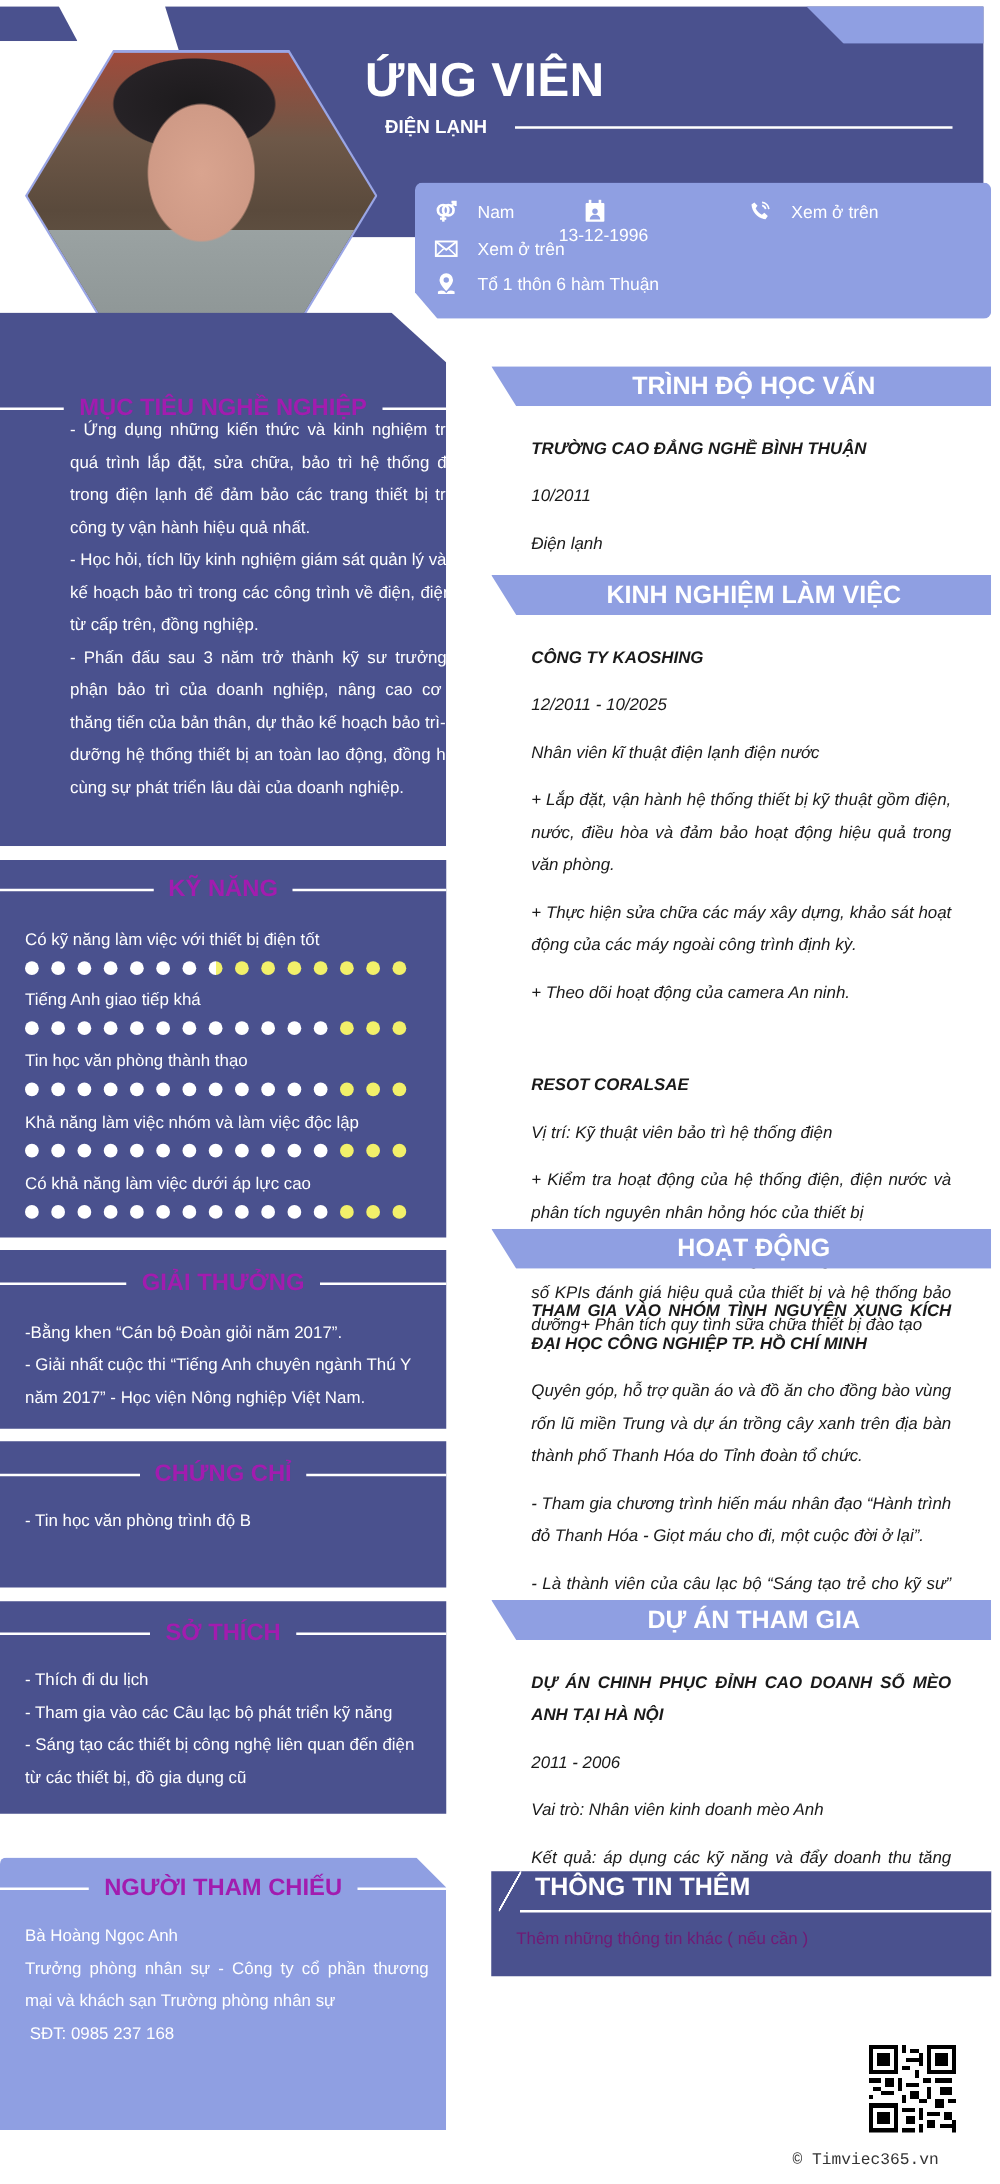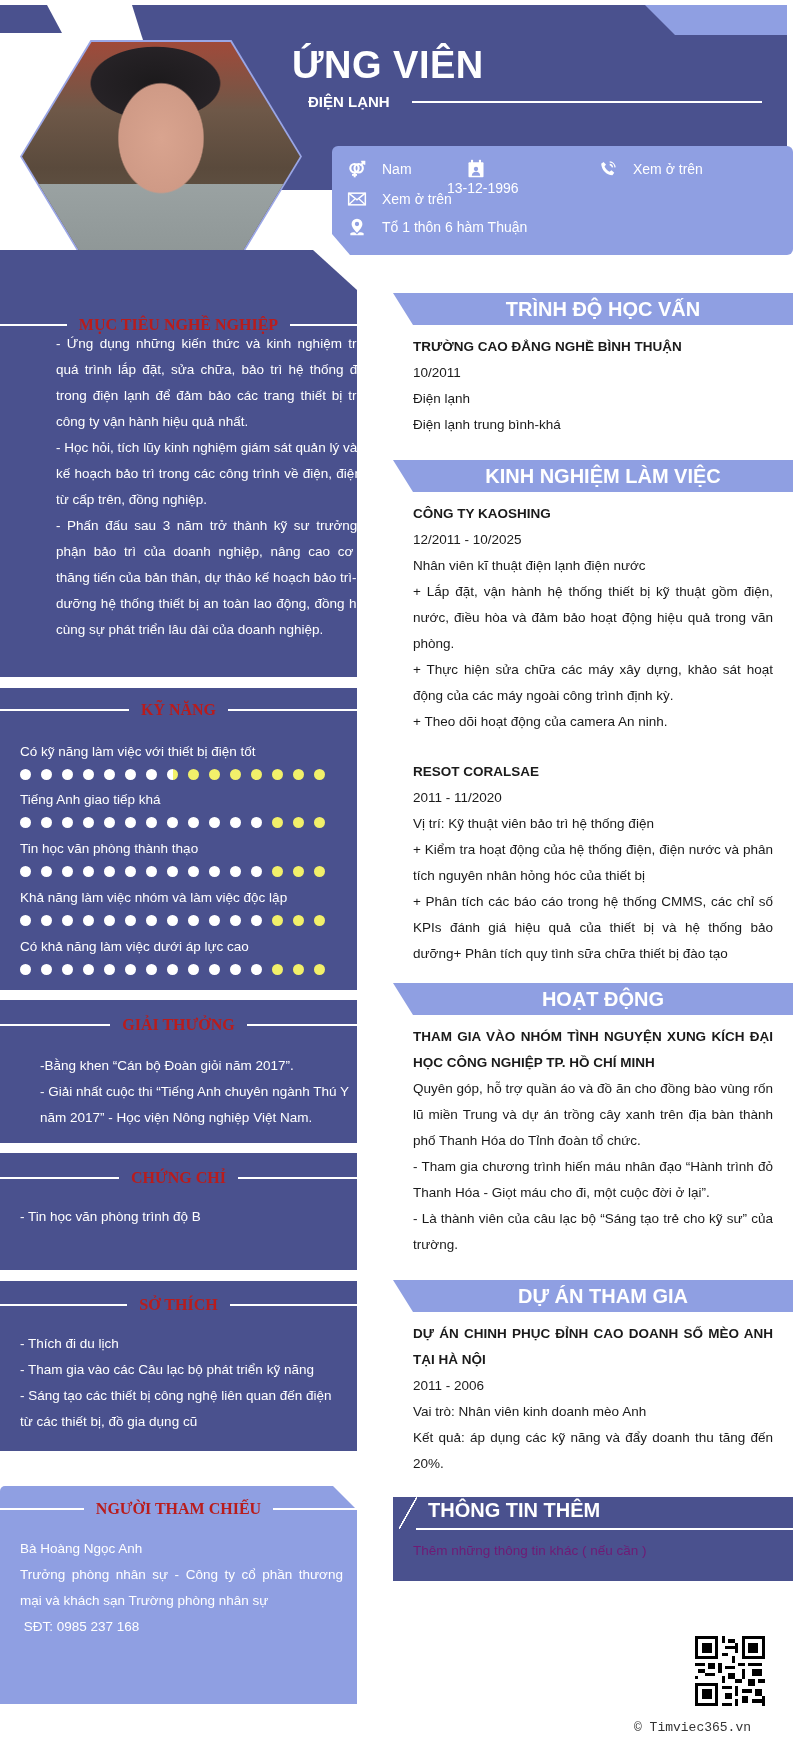--- a/index.html
+++ b/index.html
@@ -32,38 +32,38 @@
       radial-gradient(ellipse 70px 90px at 50% 42%, #d9a48f 0%, #cf9a86 60%, transparent 62%),
       radial-gradient(ellipse 80px 45px at 48% 18%, #1c1a1c 0%, #262226 80%, transparent 82%),
       linear-gradient(180deg, transparent 0%, transparent 62%, #9aa2a2 62%, #8c9494 100%),
       linear-gradient(180deg, #a04a3a 0%, #6e5848 30%, #5a4a3c 55%, #6e6252 100%); }
 
   
   .lbox { position: absolute; left: 0; width: 357px; background: #4a518e; color: #ffffff; }
   .lbox.light { background: #8f9fe2; }
   .sec-title { position: absolute; left: 0; width: 357px; display: flex; align-items: center; }
   .sec-title .line { flex: 1; height: 2px; background: #ffffff; }
-  .sec-title .txt { font-size: 16px; font-weight: bold; color: #b91c1c; padding: 0 12px; white-space: nowrap; font-family: Liberation Serif, serif; }
+  .sec-title .txt { font-size: 19px; font-weight: bold; color: #a21caf; padding: 0 12px; white-space: nowrap; }
   .ltext { position: absolute; left: 20px; width: 323px; font-size: 13.5px; line-height: 26px; color: #ffffff; text-align: justify; }
   .ltext p { margin: 0; }
 
   .skill { position: absolute; left: 20px; width: 320px; }
   .skill .name { font-size: 13.5px; color: #ffffff; line-height: 18px; }
   .dots { display: flex; margin-top: 8px; }
   .dot { width: 11px; height: 11px; border-radius: 50%; background: #ffffff; margin-right: 10px; }
   .dot.y { background: #f2f06a; }
   .dot.h { background: linear-gradient(90deg, #ffffff 50%, #f2f06a 50%); }
 
   
   .rhead { position: absolute; left: 393px; width: 400px; height: 32px; background: #8f9fe2;
     clip-path: polygon(0 0, 100% 0, 100% 100%, 20px 100%); color: #ffffff; font-size: 20px; font-weight: bold;
     display: flex; align-items: center; justify-content: center; padding-left: 20px; }
   .rtext { position: absolute; left: 413px; width: 360px; font-size: 13.5px; line-height: 26px; color: #1a1a1a; text-align: justify; }
   .rtext .b { font-weight: bold; }
-  .rtext p { margin: 0; }
+  .rtext p { margin: 12px; font-style: italic; }
 
   .extra-box { left: 393px; top: 1497px; width: 400px; height: 84px; background: #4a518e; }
   .extra-head { left: 393px; top: 1497px; width: 400px; height: 32px; }
   .extra-head .diag { position: absolute; left: 6px; top: 0; width: 18px; height: 32px;
     background: linear-gradient(to bottom right, transparent 47%, #ffffff 48%, #ffffff 52%, transparent 53%); }
   .extra-head .under { position: absolute; left: 23px; top: 31px; width: 377px; height: 1.5px; background: #ffffff; }
   .extra-title { left: 428px; top: 1499px; font-size: 20px; font-weight: bold; color: #ffffff; }
   .extra-text { left: 413px; top: 1543px; font-size: 13.5px; color: #701a75; }
 
   .qr { left: 695px; top: 1636px; width: 70px; height: 70px; background: #ffffff; }
@@ -259,21 +259,21 @@
       </div>
     </div>
   </div>
 
 <div class="lbox" style="top:1000px; height:143px;"></div>
 <div class="sec-title" style="top:1016px;">
   <span class="line"></span>
   <span class="txt">GIẢI THƯỞNG</span>
   <span class="line"></span>
 </div>
-<div class="ltext" style="top:1053px; text-align:left;margin-left:20px;">
+<div class="ltext" style="top:1053px; text-align:left;">
   <p>-Bằng khen “Cán bộ Đoàn giỏi năm 2017”.</p>
   <p>- Giải nhất cuộc thi “Tiếng Anh chuyên ngành Thú Y năm 2017” - Học viện Nông nghiệp Việt Nam.</p>
 </div>
 
 <div class="lbox" style="top:1153px; height:117px;"></div>
 <div class="sec-title" style="top:1169px;">
   <span class="line"></span>
   <span class="txt">CHỨNG CHỈ</span>
   <span class="line"></span>
 </div>
@@ -316,21 +316,20 @@
 <div class="rhead" style="top:460px;">KINH NGHIỆM LÀM VIỆC</div>
 <div class="rtext" style="top:501px;">
   <p class="b">CÔNG TY KAOSHING</p>
   <p>12/2011 - 10/2025</p>
   <p>Nhân viên kĩ thuật điện lạnh điện nước</p>
   <p>+ Lắp đặt, vận hành hệ thống thiết bị kỹ thuật gồm điện, nước, điều hòa và đảm bảo hoạt động hiệu quả trong văn phòng.</p>
   <p>+ Thực hiện sửa chữa các máy xây dựng, khảo sát hoạt động của các máy ngoài công trình định kỳ.</p>
   <p>+ Theo dõi hoạt động của camera An ninh.</p>
   <p style="height:24px;"></p>
   <p class="b">RESOT CORALSAE</p>
-  <p>2011 - 11/2020</p>
   <p>Vị trí: Kỹ thuật viên bảo trì hệ thống điện</p>
   <p>+ Kiểm tra hoạt động của hệ thống điện, điện nước và phân tích nguyên nhân hỏng hóc của thiết bị</p>
   <p>+ Phân tích các báo cáo trong hệ thống CMMS, các chỉ số KPIs đánh giá hiệu quả của thiết bị và hệ thống bảo dưỡng+ Phân tích quy tình sữa chữa thiết bị đào tạo</p>
 </div>
 
 <div class="rhead" style="top:983px;">HOẠT ĐỘNG</div>
 <div class="rtext" style="top:1024px;">
   <p class="b">THAM GIA VÀO NHÓM TÌNH NGUYỆN XUNG KÍCH ĐẠI HỌC CÔNG NGHIỆP TP. HỒ CHÍ MINH</p>
   <p>Quyên góp, hỗ trợ quần áo và đồ ăn cho đồng bào vùng rốn lũ miền Trung và dự án trồng cây xanh trên địa bàn thành phố Thanh Hóa do Tỉnh đoàn tổ chức.</p>
   <p>- Tham gia chương trình hiến máu nhân đạo “Hành trình đỏ Thanh Hóa - Giọt máu cho đi, một cuộc đời ở lại”.</p>

